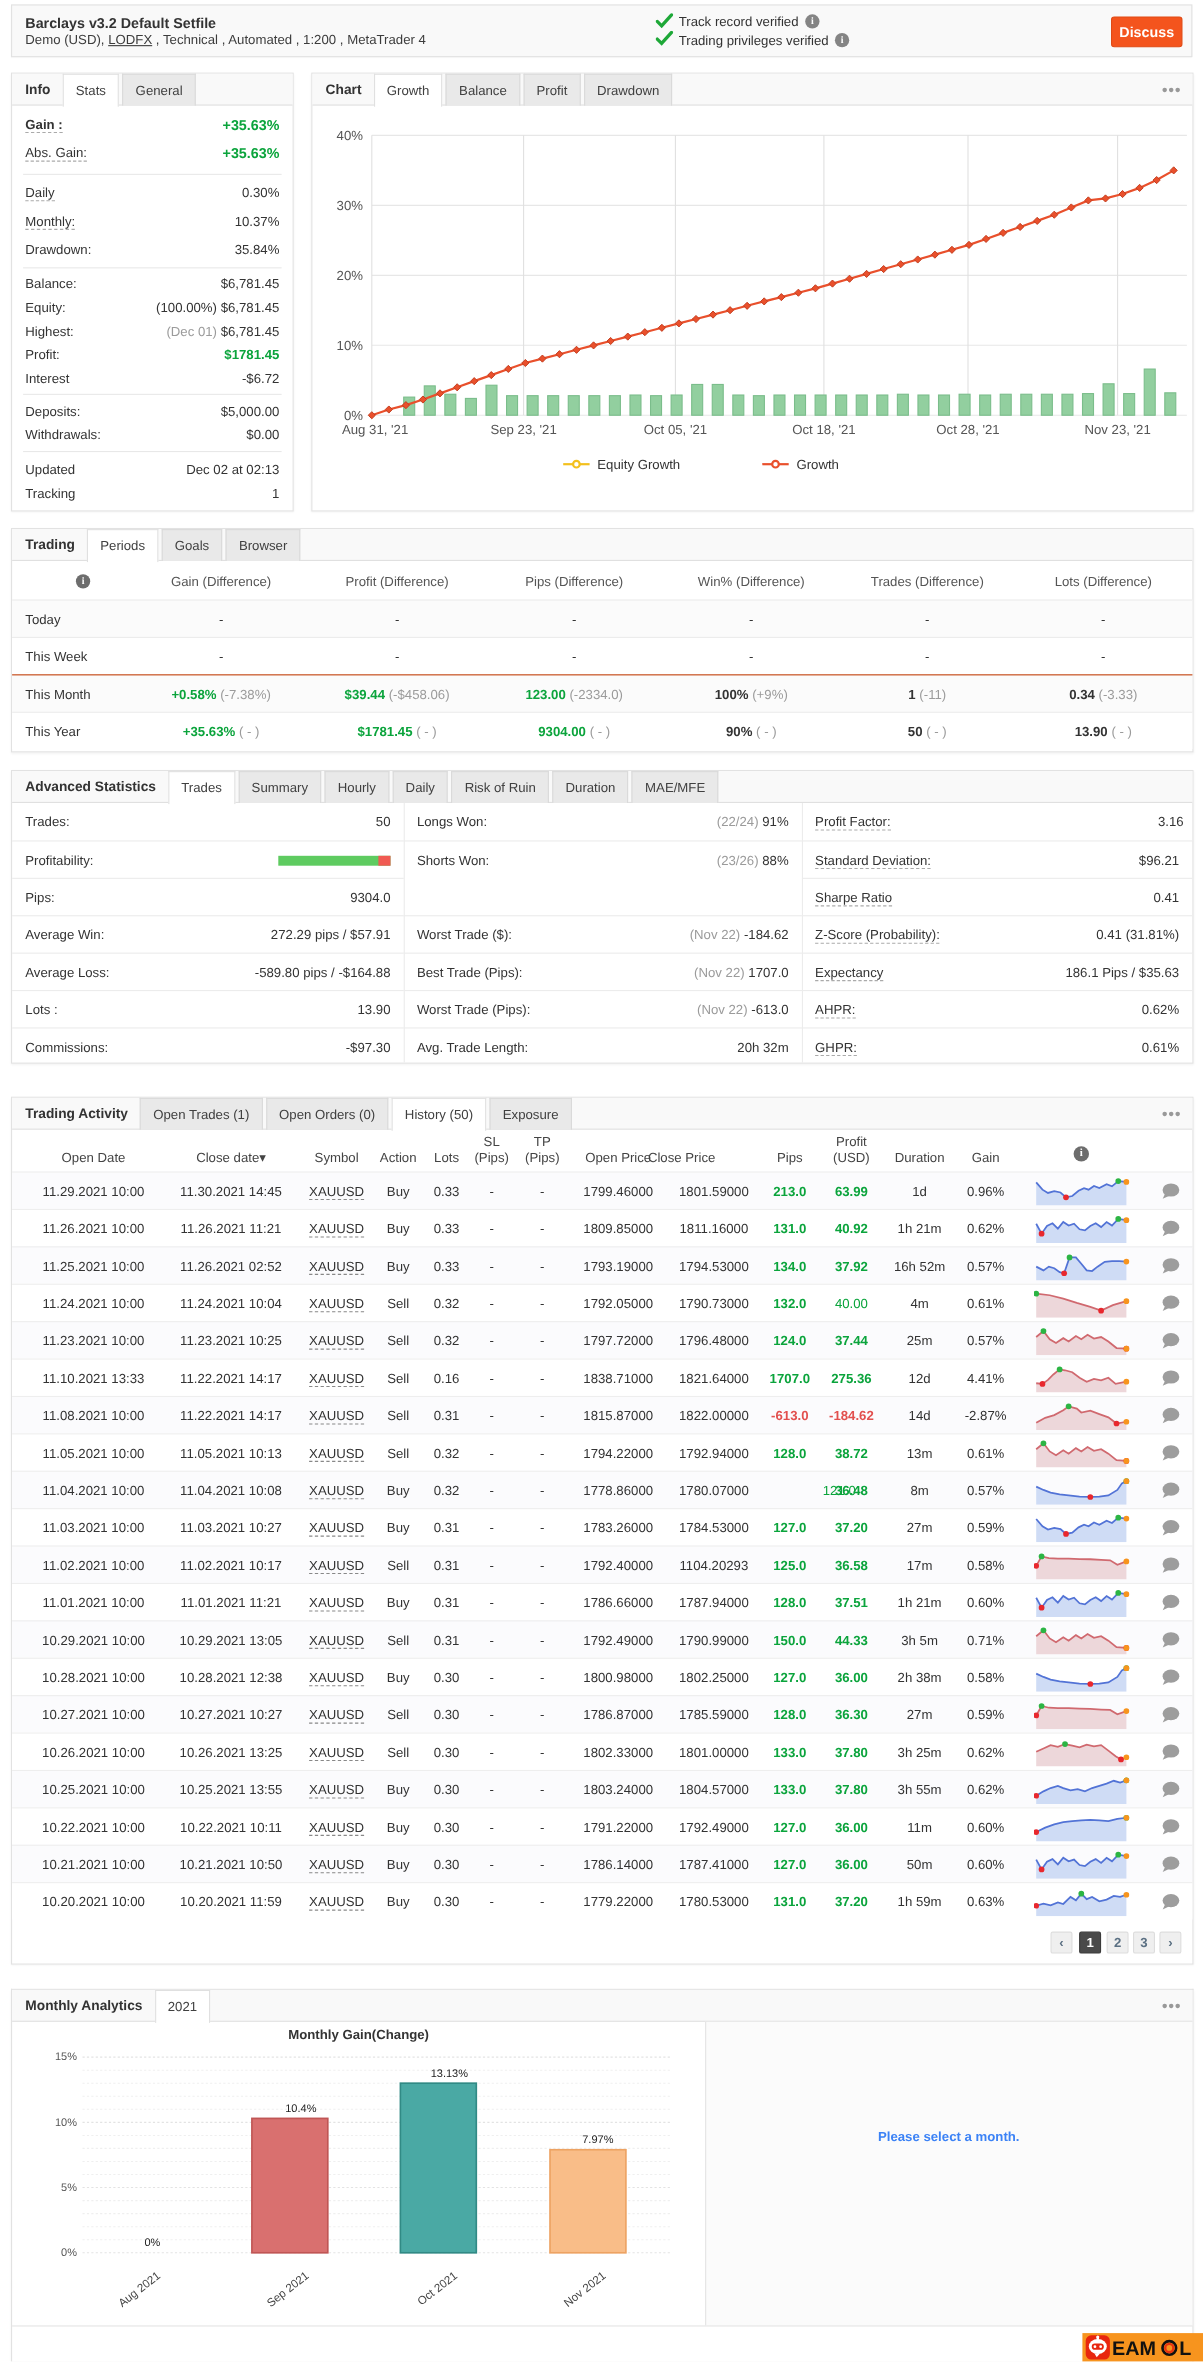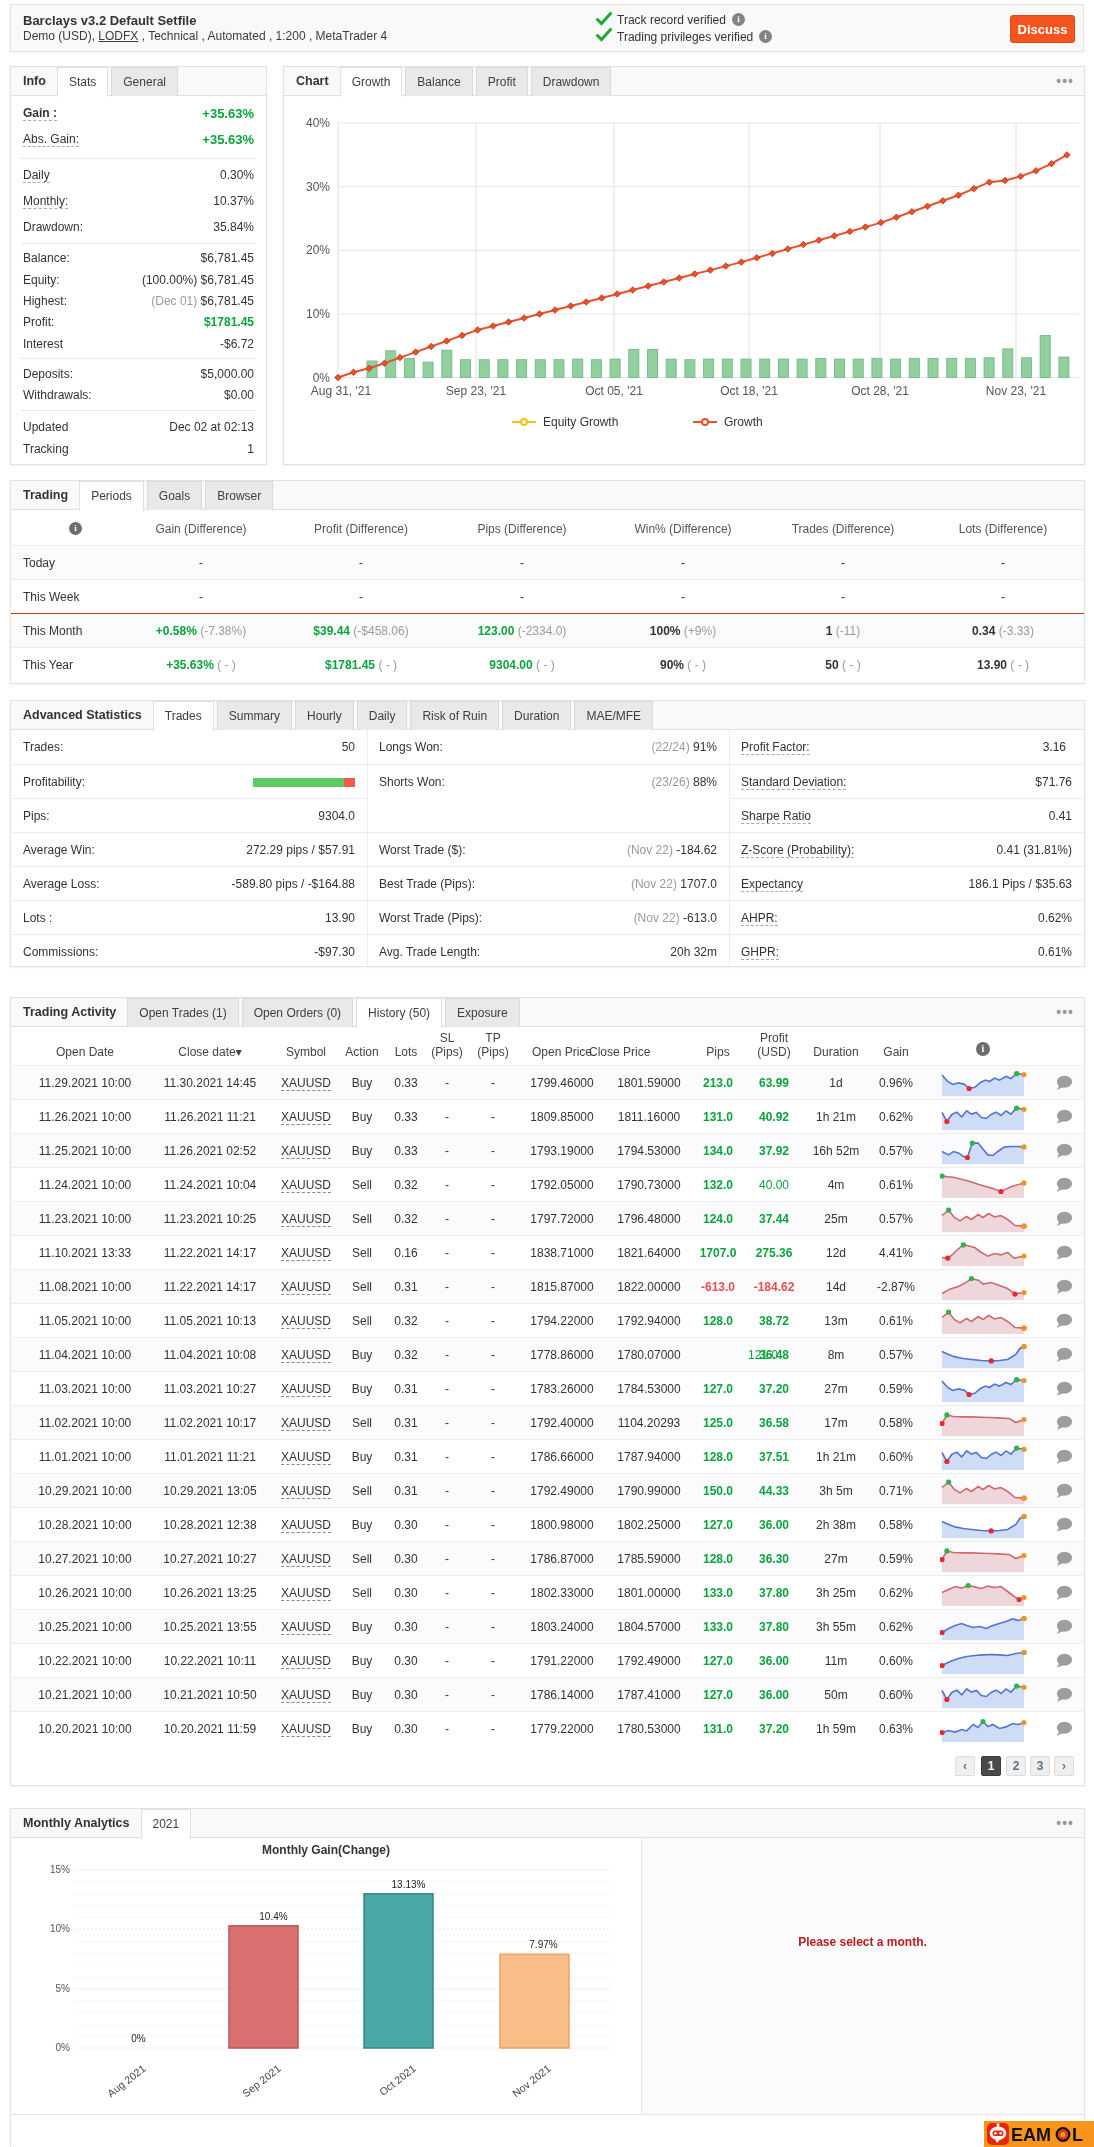--- a/index.html
+++ b/index.html
@@ -286,25 +286,25 @@
 <div style="position:absolute;left:356px;top:199px;width:362px;height:34px;border-top:1px solid #ececec;">
 <div class="r" style="left:12px;top:10px;">Worst Trade (Pips):</div>
 <div class="r" style="right:12px;top:10px;"><span class="gry">(Nov 22)</span> -613.0</div>
 </div>
 <div style="position:absolute;left:356px;top:233px;width:362px;height:34px;border-top:1px solid #ececec;">
 <div class="r" style="left:12px;top:10px;">Avg. Trade Length:</div>
 <div class="r" style="right:12px;top:10px;">20h 32m</div>
 </div>
 <div style="position:absolute;left:718px;top:29px;width:355px;height:34px;">
 <div class="r" style="left:12px;top:10px;"><span class="lbl-dot">Profit Factor:</span></div>
-<div class="r" style="right:18px;top:10px;">3.16</div>
+<div class="r" style="right:8px;top:10px;">3.16</div>
 </div>
 <div style="position:absolute;left:718px;top:63px;width:355px;height:34px;border-top:1px solid #ececec;">
 <div class="r" style="left:12px;top:10px;"><span class="lbl-dot">Standard Deviation:</span></div>
-<div class="r" style="right:12px;top:10px;">$71.76</div>
+<div class="r" style="right:12px;top:10px;">$96.21</div>
 </div>
 <div style="position:absolute;left:718px;top:97px;width:355px;height:34px;border-top:1px solid #ececec;">
 <div class="r" style="left:12px;top:10px;"><span class="lbl-dot">Sharpe Ratio</span></div>
 <div class="r" style="right:12px;top:10px;">0.41</div>
 </div>
 <div style="position:absolute;left:718px;top:131px;width:355px;height:34px;border-top:1px solid #ececec;">
 <div class="r" style="left:12px;top:10px;"><span class="lbl-dot">Z-Score (Probability):</span></div>
 <div class="r" style="right:12px;top:10px;">0.41 (31.81%)</div>
 </div>
 <div style="position:absolute;left:718px;top:165px;width:355px;height:34px;border-top:1px solid #ececec;">
@@ -962,21 +962,21 @@
         <text x="262.5" y="81.8" font-size="10" fill="#222" text-anchor="middle" font-family="Liberation Sans">10.4%</text>
         <text x="270.5" y="232.0" font-size="10.5" fill="#444" text-anchor="end" transform="rotate(-38 270.5 232.0)" font-family="Liberation Sans">Sep 2021</text>
         <rect x="353" y="55.8" width="69" height="154.2" fill="#4aa9a4" stroke="#318a85" stroke-width="1.5"></rect>
         <text x="397.5" y="49.8" font-size="10" fill="#222" text-anchor="middle" font-family="Liberation Sans">13.13%</text>
         <text x="405.5" y="232.0" font-size="10.5" fill="#444" text-anchor="end" transform="rotate(-38 405.5 232.0)" font-family="Liberation Sans">Oct 2021</text>
         <rect x="489" y="116.3" width="69" height="93.7" fill="#f9bd88" stroke="#eda363" stroke-width="1.5"></rect>
         <text x="532.5" y="110.3" font-size="10" fill="#222" text-anchor="middle" font-family="Liberation Sans">7.97%</text>
         <text x="540.5" y="232.0" font-size="10.5" fill="#444" text-anchor="end" transform="rotate(-38 540.5 232.0)" font-family="Liberation Sans">Nov 2021</text>
       </svg>
 <div style="position:absolute;left:630px;top:29px;width:443px;height:276px;border-left:1px solid #e4e4e4;background:#fbfbfb;"></div>
-<div class="r" style="left:630px;top:126px;width:443px;text-align:center;color:#b91c1c;font-weight:bold;">Please select a month.</div>
+<div class="r" style="left:630px;top:126px;width:443px;text-align:center;color:#3b82f6;font-weight:bold;">Please select a month.</div>
 <div style="position:absolute;left:0;top:305px;width:1073px;height:0;border-top:1px solid #e4e4e4;"></div>
 </div>
 <div style="position:absolute;left:984px;top:2121px;width:110px;height:26px;background:#f7941e;">
 <svg width="110" height="26" viewBox="0 0 110 26" style="position:absolute;left:0;top:0;">
         <rect x="3" y="2" width="22" height="22" rx="5" fill="#e8260e"></rect>
         <ellipse cx="14" cy="12.2" rx="8.2" ry="6.8" fill="#fff"></ellipse>
         <rect x="12.9" y="3" width="2.2" height="3" fill="#fff"></rect>
         <circle cx="14" cy="3.6" r="1.4" fill="#fff"></circle>
         <rect x="8.5" y="9.5" width="11" height="5.6" rx="2.8" fill="#e8260e"></rect>
         <circle cx="11.4" cy="12.3" r="1.25" fill="#fff"></circle>

